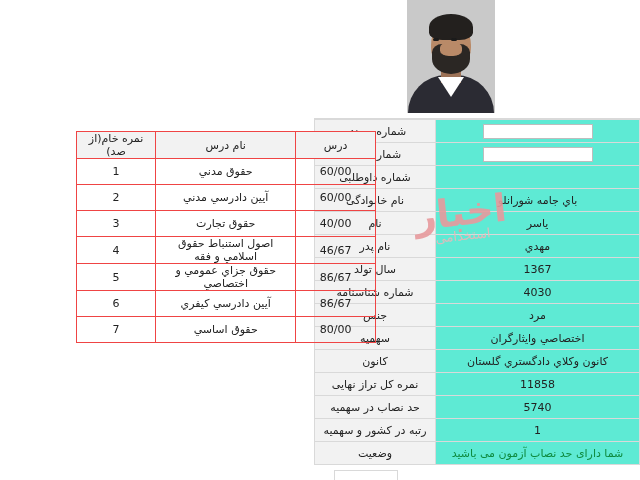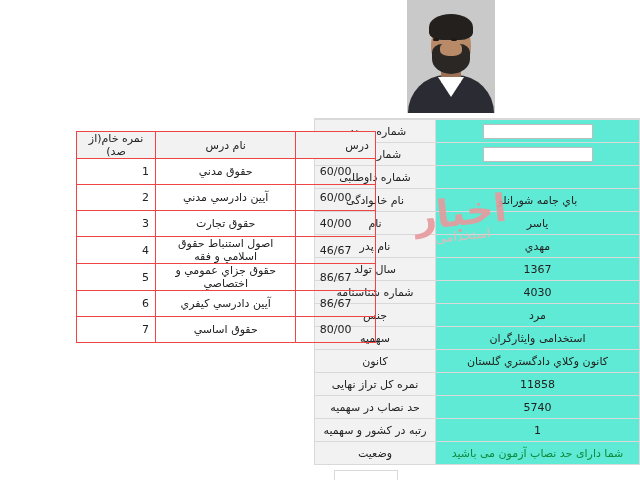--- a/index.html
+++ b/index.html
@@ -171,21 +171,21 @@
     border: 1px solid #ef4444;
     height: 25px;
     padding: 0 6px;
     color: #222;
   }
   table.scores thead th {
     background: #f2f2f2;
     font-weight: normal;
     height: 22px;
   }
-  th.c-idx, td.c-idx { width: 42px; text-align: right; }
+  th.c-idx, td.c-idx { width: 42px; text-align: center; }
   th.c-name, td.c-name { width: 168px; text-align: center; }
   th.c-score, td.c-score { width: 84px; text-align: center; }
 
   
   .watermark {
     position: absolute;
     top: 190px;
     left: 306px;
     width: 180px;
     height: 110px;
@@ -260,21 +260,21 @@
           </tr>
           <tr>
             <td class="value">4030</td>
             <td class="label">شماره شناسنامه</td>
           </tr>
           <tr>
             <td class="value">مرد</td>
             <td class="label">جنس</td>
           </tr>
           <tr>
-            <td class="value">استخدامی وايثارگران</td>
+            <td class="value">اختصاصي وايثارگران</td>
             <td class="label">سهمیه</td>
           </tr>
           <tr>
             <td class="value">کانون وکلاي دادگستري گلستان</td>
             <td class="label">کانون</td>
           </tr>
           <tr>
             <td class="value">11858</td>
             <td class="label">نمره کل تراز نهایی</td>
           </tr>

